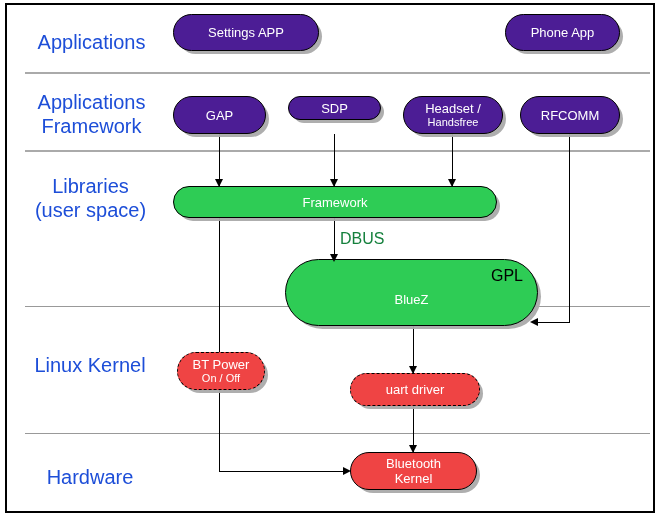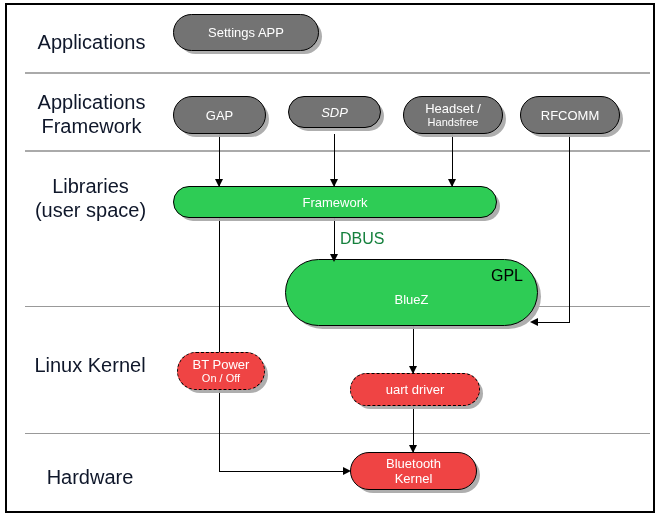--- a/index.html
+++ b/index.html
@@ -32,21 +32,21 @@
     position: absolute;
     height: 0;
     border-top: 2px solid #aaaaaa;
   }
   .divider.thin {
     border-top: 1px solid #999999;
   }
   
   .layer-label {
     position: absolute;
-    color: #0f172a;
+    color: #1d4ed8;
     font-size: 20px;
     line-height: 24px;
     text-align: center;
     white-space: pre-line;
     font-family: "Liberation Sans", sans-serif;
   }
   
   .node {
     position: absolute;
     box-sizing: border-box;
@@ -56,21 +56,21 @@
     align-items: center;
     justify-content: center;
     color: #ffffff;
     text-align: center;
     box-shadow: 4px 4px 0 -1px rgba(170,170,170,0.95);
     z-index: 5;
   }
   .node .t1 { display:block; font-size: 13px; line-height: 15px; }
   .node .t2 { display:block; font-size: 11px; line-height: 13px; }
   .node.blue {
-    background: #737373;
+    background: #4c1d95;
     border: 1px solid #000000;
   }
   .node.green {
     background: #2cc council;
   }
   .node.green {
     background: #22c council;
   }
   .node.green {
     background: #2ecc55;
@@ -177,26 +177,29 @@
   <div class="vline" style="left:413px; top:326px; height:47px;"></div>
   <div class="arrow-down" style="left:409px; top:366px;"></div>
 
   <div class="vline" style="left:413px; top:406px; height:46px;"></div>
   <div class="arrow-down" style="left:409px; top:445px;"></div>
 
   <div class="node blue" style="left:173px; top:14px; width:146px; height:37px;">
     <span class="t1">Settings APP</span>
   </div>
 
+  <div class="node blue" style="left:505px; top:14px; width:115px; height:37px;">
+    <span class="t1">Phone App</span>
+  </div>
 
   <div class="node blue" style="left:173px; top:96px; width:93px; height:38px;">
     <span class="t1">GAP</span>
   </div>
 
-  <div class="node blue" style="left:288px; top:96px; width:93px; height:32px;font-style:italic;">
+  <div class="node blue" style="left:288px; top:96px; width:93px; height:24px;">
     <span class="t1">SDP</span>
   </div>
 
   <div class="node blue" style="left:403px; top:96px; width:100px; height:38px;">
     <span class="t1">Headset /</span>
     <span class="t2">Handsfree</span>
   </div>
 
   <div class="node blue" style="left:520px; top:96px; width:100px; height:38px;">
     <span class="t1">RFCOMM</span>

